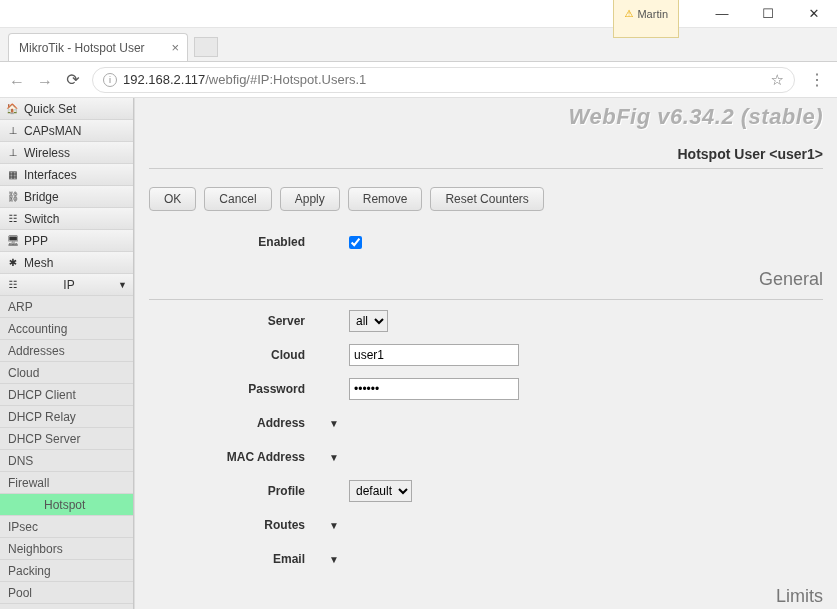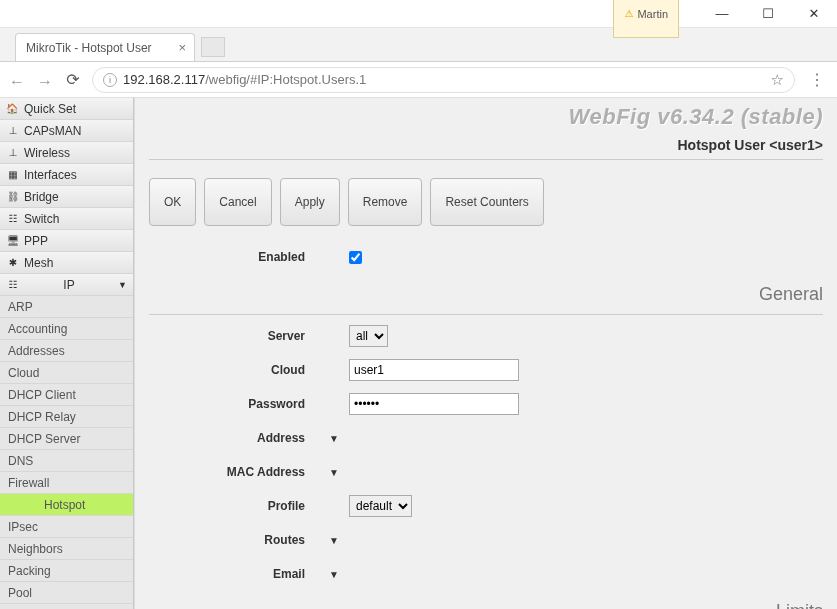--- a/index.html
+++ b/index.html
@@ -5,51 +5,51 @@
 * { box-sizing: border-box; margin: 0; padding: 0; font-family: "Segoe UI", Tahoma, sans-serif; }
 body { background: #fff; width: 837px; height: 609px; overflow: hidden; }
 
 
 .titlebar { height: 28px; background: #fff; display: flex; align-items: center; justify-content: flex-end; border-bottom: 1px solid #e5e5e5; }
 .titlebar .user-badge { background: #fff6dc; border: 1px solid #e0d090; padding: 17px 10px; font-size: 11px; color: #555; margin-right: 20px; display: flex; align-items: center; gap: 4px; }
 .titlebar .user-badge::before { content: "⚠"; color: #e6a700; font-size: 10px; }
 .win-btn { width: 46px; height: 28px; display: flex; align-items: center; justify-content: center; font-size: 13px; color: #333; }
 
 
-.tabstrip { height: 34px; background: #f2f2f2; display: flex; align-items: flex-end; padding-left: 15px; border-bottom: 1px solid #d0d0d0; }
+.tabstrip { height: 34px; background: #f2f2f2; display: flex; align-items: flex-end; padding-left: 8px; border-bottom: 1px solid #d0d0d0; }
 .tab { background: #fff; border: 1px solid #d0d0d0; border-bottom: none; border-radius: 4px 4px 0 0; height: 28px; padding: 0 30px 0 10px; display: flex; align-items: center; font-size: 12px; color: #555; position: relative; min-width: 180px; }
 .tab .close { position: absolute; right: 8px; font-size: 13px; color: #777; }
 .newtab { width: 24px; height: 20px; margin-left: 6px; margin-bottom: 4px; background: #e8e8e8; border: 1px solid #d0d0d0; }
 
 
 .addrbar { height: 36px; display: flex; align-items: center; padding: 0 8px; gap: 10px; border-bottom: 1px solid #e0e0e0; }
 .nav-ico { color: #9a9a9a; font-size: 16px; width: 18px; text-align: center; }
 .nav-ico.active { color: #5a5a5a; }
 .url-wrap { flex: 1; display: flex; align-items: center; border: 1px solid #e0e0e0; border-radius: 14px; height: 26px; padding: 0 10px; font-size: 13px; color: #777; gap: 6px; }
 .url-wrap .info { border: 1px solid #aaa; border-radius: 50%; width: 14px; height: 14px; font-size: 9px; display: flex; align-items: center; justify-content: center; color: #888; }
 .url-dark { color: #333; }
 .star { color: #777; font-size: 15px; }
 .menu-dots { color: #777; font-size: 16px; padding: 0 4px; }
 
 
 .app { display: flex; height: calc(609px - 28px - 34px - 36px); }
 .sidebar { width: 134px; background: #e8e8e8; border-right: 1px solid #c8c8c8; overflow: hidden; }
 .sb-item { height: 22px; display: flex; align-items: center; padding: 0 6px; font-size: 12px; color: #333; border-bottom: 1px solid #d6d6d6; background: linear-gradient(#f4f4f4, #e4e4e4); gap: 4px; cursor: default; }
 .sb-item.sub { padding-left: 8px; background: #e6e6e6; color: #555; }
-.sb-item.active { background: #bef264; padding-left: 44px; }
+.sb-item.active { background: #86efac; padding-left: 44px; }
 .sb-item.expanded { justify-content: space-between; }
 .sb-ico { width: 14px; height: 14px; display: inline-flex; align-items: center; justify-content: center; font-size: 10px; }
 .sb-caret { font-size: 9px; color: #333; }
 
 .content { flex: 1; background: #f0f0f0; padding: 6px 14px; position: relative; overflow: hidden; border-left: 1px solid #ddd; }
 .hdr-title { text-align: right; font-size: 22px; font-weight: bold; color: #b0b0b0; text-shadow: 1px 1px 0 #fff; font-family: Arial; letter-spacing: 0.5px; font-style: italic; }
-.hdr-sub { text-align: right; font-size: 14px; font-weight: bold; color: #333; margin-top: 7px; padding-bottom: 6px; border-bottom: 1px solid #ccc; }
+.hdr-sub { text-align: right; font-size: 14px; font-weight: bold; color: #333; margin-top: 16px; padding-bottom: 6px; border-bottom: 1px solid #ccc; }
 
 .btnrow { display: flex; gap: 8px; margin: 18px 0 14px 0; }
-.btn { background: linear-gradient(#f8f8f8, #e4e4e4); border: 1px solid #b8b8b8; border-radius: 4px; padding: 16px 14px; font-size: 12px; color: #444; cursor: default; }
+.btn { background: linear-gradient(#f8f8f8, #e4e4e4); border: 1px solid #b8b8b8; border-radius: 4px; padding: 4px 14px; font-size: 12px; color: #444; cursor: default; }
 
 .section-title { text-align: right; font-size: 18px; color: #777; border-bottom: 1px solid #ccc; margin: 10px 0 4px 0; padding-bottom: 9px; }
 
 .form-row { display: flex; align-items: center; height: 34px; }
 .form-label { width: 200px; text-align: right; font-size: 12px; font-weight: bold; color: #333; padding-right: 44px; }
 .form-field { flex: 1; display: flex; align-items: center; gap: 6px; }
 .form-field input[type=text], .form-field input[type=password] { width: 170px; height: 22px; border: 1px solid #aaa; padding: 0 4px; font-size: 12px; }
 .form-field select { height: 22px; border: 1px solid #aaa; font-size: 12px; padding: 0 2px; }
 .collapse-caret { font-size: 10px; color: #333; margin-left: -20px; margin-right: 10px; }
 </style>

